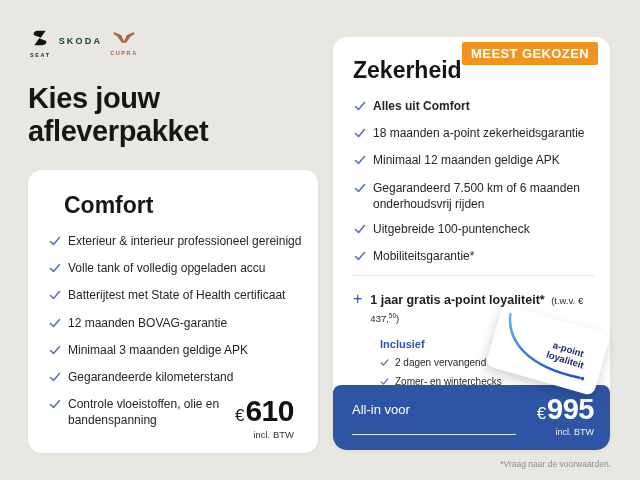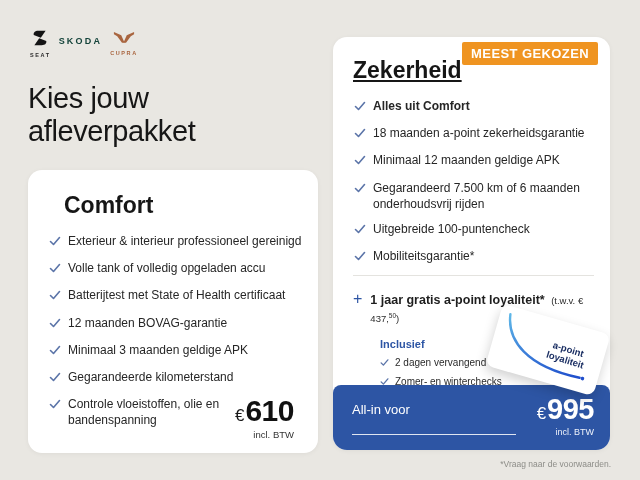--- a/index.html
+++ b/index.html
@@ -8,28 +8,28 @@
     font-family:"Liberation Sans",sans-serif;color:#1d1d1f;overflow:hidden;
   }
   
   .brand-row{position:absolute;left:30px;top:30px;display:flex;align-items:flex-start;gap:8px;}
   .brand-block{display:flex;flex-direction:column;align-items:center;gap:2px;}
   .brand-sub{font-size:5.5px;letter-spacing:1.6px;font-weight:700;color:#2b2b2b;}
   .cupra-sub{color:#a9653f;}
   .skoda-word{font-size:9px;font-weight:700;letter-spacing:2.2px;color:#14433a;margin-top:5px;}
   
   .page-title{position:absolute;left:28px;top:82px;font-size:29px;line-height:1.14;
-    font-weight:400;letter-spacing:-0.4px;color:#161616;}
+    font-weight:700;letter-spacing:-0.4px;color:#161616;}
   
   .card{position:absolute;background:#ffffff;border-radius:14px;box-shadow:0 1px 5px rgba(0,0,0,.05);}
   .comfort-card{left:28px;top:170px;width:290px;height:283px;}
   .zekerheid-card{left:333px;top:37px;width:277px;height:413px;}
   .card h2{margin:0;font-size:23px;font-weight:700;color:#161616;}
   .comfort-card h2{padding:22px 22px 0 36px;}
-  .zekerheid-card h2{padding:20px 36px 0 20px;text-decoration:underline;}
+  .zekerheid-card h2{padding:20px 36px 0 20px;}
   
   ul.checklist{list-style:none;margin:14px 0 0 0;padding:0 12px 0 21px;}
   ul.checklist li{display:flex;align-items:flex-start;gap:7px;
     font-size:12px;line-height:1.35;color:#262626;margin-bottom:9px;}
   ul.checklist li .ck{flex:0 0 auto;margin-top:2px;}
   .zekerheid-card ul.checklist li.bold-item{font-weight:700;}
   
   .price-block{position:absolute;right:24px;bottom:13px;text-align:right;}
   .price-line{display:flex;align-items:baseline;justify-content:flex-end;gap:1px;}
   .price-cur{font-size:17px;font-weight:400;color:#1a1a1a;}

